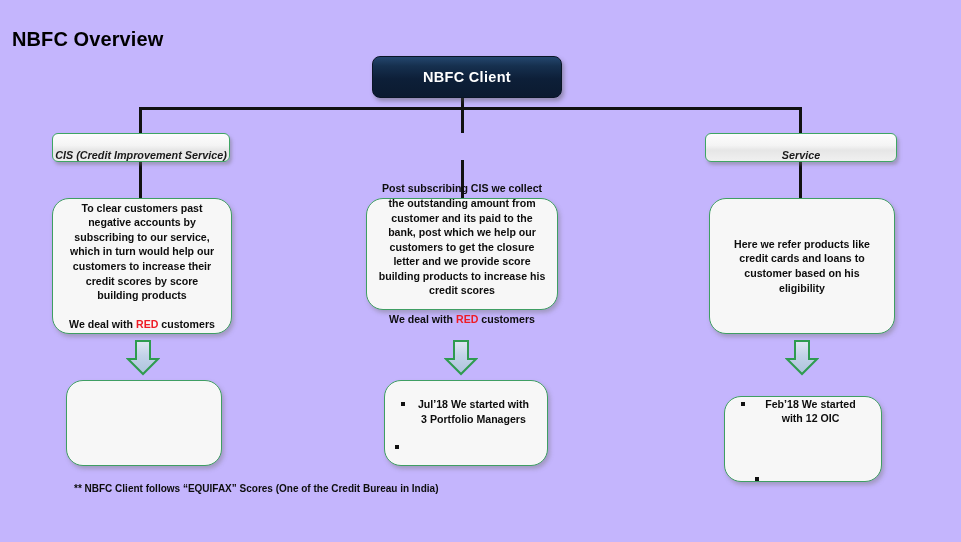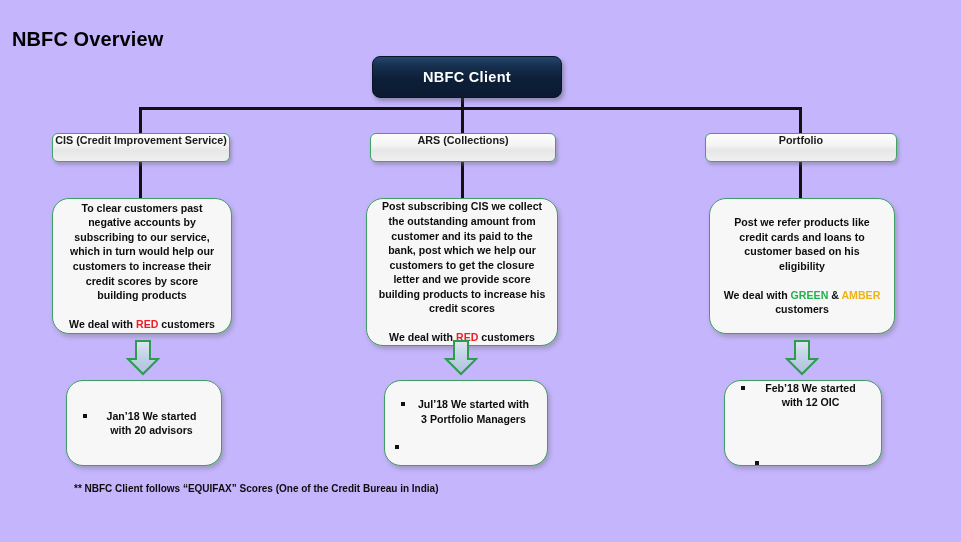--- a/index.html
+++ b/index.html
@@ -61,22 +61,23 @@
 
   
   .pill {
     position: absolute;
     height: 27px;
     border-radius: 6px;
     border: 1.3px solid #3fa564;
     background: linear-gradient(to bottom, #fdfdfd 0%, #f4f4f4 42%, #e6e6e6 60%, #f0f0f0 100%);
     box-shadow: 2px 3px 3.5px rgba(110,110,110,0.42);
     display: flex;
-    align-items: flex-start;
-    justify-content: center;
+    align-items: flex-end;
+    justify-content: center;
+    font-style: italic;
   }
   .pill .label {
     font-size: 10.8px;
     font-weight: bold;
     color: #1a1a1a;
     white-space: nowrap;
   }
 
   
   .card {
@@ -179,46 +180,40 @@
   <div class="conn-v" style="left:461px; top:160px; height:40px;"></div>
   <div class="conn-v" style="left:799px; top:160px; height:40px;"></div>
 
   <div id="root-node">
     <span class="label">NBFC Client</span>
   </div>
 
   <div class="pill" style="left:52px; top:133px; width:176px;">
     <span class="label">CIS (Credit Improvement Service)</span>
   </div>
-  <div class="pill" style="left:370px; top:133px; width:184px;">
-    <span class="label">ARS (Collections)</span>
-  </div>
   <div class="pill" style="left:705px; top:133px; width:190px;">
-    <span class="label">Portfolio</span>
+    <span class="label">Service</span>
   </div>
 
   <div class="card" style="left:52px; top:198px; width:180px; height:136px;">
     <p>To clear customers past negative accounts by subscribing to our service, which in turn would help our  customers to increase their credit scores by score building products</p>
     <p class="spaced">
       <span>We deal with </span><span class="red">RED</span><span> customers</span>
     </p>
   </div>
 
-  <div class="card" style="left:366px; top:198px; width:192px; height:148px;">
+  <div class="card" style="left:366px; top:198px; width:192px; height:112px;">
     <p>Post subscribing CIS we collect the outstanding amount from customer and its paid to the bank, post which we help our customers to get the closure letter and we provide score building products to increase his credit scores</p>
     <p class="spaced">
       <span>We deal with </span><span class="red">RED</span><span> customers</span>
     </p>
   </div>
 
   <div class="card" style="left:709px; top:198px; width:186px; height:136px;">
-    <p>Post we refer products like credit cards and loans to customer based on his eligibility</p>
-    <p class="spaced">
-      <span>We deal with </span><span class="green">GREEN</span><span> &amp; </span><span class="amber">AMBER</span><span> customers</span>
-    </p>
+    <p>Here we refer products like credit cards and loans to customer based on his eligibility</p>
   </div>
 
   <div class="arrow" style="left:126px; top:340px;">
     <svg width="34" height="36" viewBox="0 0 34 36">
       <defs>
         <linearGradient id="agrad1" x1="0" y1="0" x2="0" y2="1">
           <stop offset="0%" stop-color="#dfe6f2"></stop>
           <stop offset="45%" stop-color="#c2d2e8"></stop>
           <stop offset="100%" stop-color="#aec3dd"></stop>
         </linearGradient>
@@ -245,37 +240,33 @@
           <stop offset="0%" stop-color="#dfe6f2"></stop>
           <stop offset="45%" stop-color="#c2d2e8"></stop>
           <stop offset="100%" stop-color="#aec3dd"></stop>
         </linearGradient>
       </defs>
       <polygon points="10,1 24,1 24,19 32,19 17,34 2,19 10,19" fill="url(#agrad3)" stroke="#2e9b4f" stroke-width="2"></polygon>
     </svg>
   </div>
 
   <div class="stat-card" style="left:66px; top:380px; width:156px; height:86px;">
-    <div class="bullet-row indent-1">
-      <span class="bullet"></span>
-      <span class="btext">Jan’18 We started with 20 advisors</span>
-    </div>
   </div>
 
   <div class="stat-card" style="left:384px; top:380px; width:164px; height:86px;">
     <div class="bullet-row indent-1">
       <span class="bullet"></span>
       <span class="btext">Jul’18 We started with 3 Portfolio Managers</span>
     </div>
     <div class="bullet-row indent-0">
       <span class="bullet"></span>
     </div>
   </div>
 
-  <div class="stat-card" style="left:724px; top:380px; width:158px; height:86px;gap:33px;">
+  <div class="stat-card" style="left:724px; top:396px; width:158px; height:86px;gap:33px;">
     <div class="bullet-row indent-1">
       <span class="bullet"></span>
       <span class="btext">Feb’18 We started with 12 OIC</span>
     </div>
     <div class="bullet-row indent-2">
       <span class="bullet"></span>
     </div>
   </div>
 
   <div id="footnote">** NBFC Client follows “EQUIFAX” Scores (One of the Credit Bureau in India)</div>

